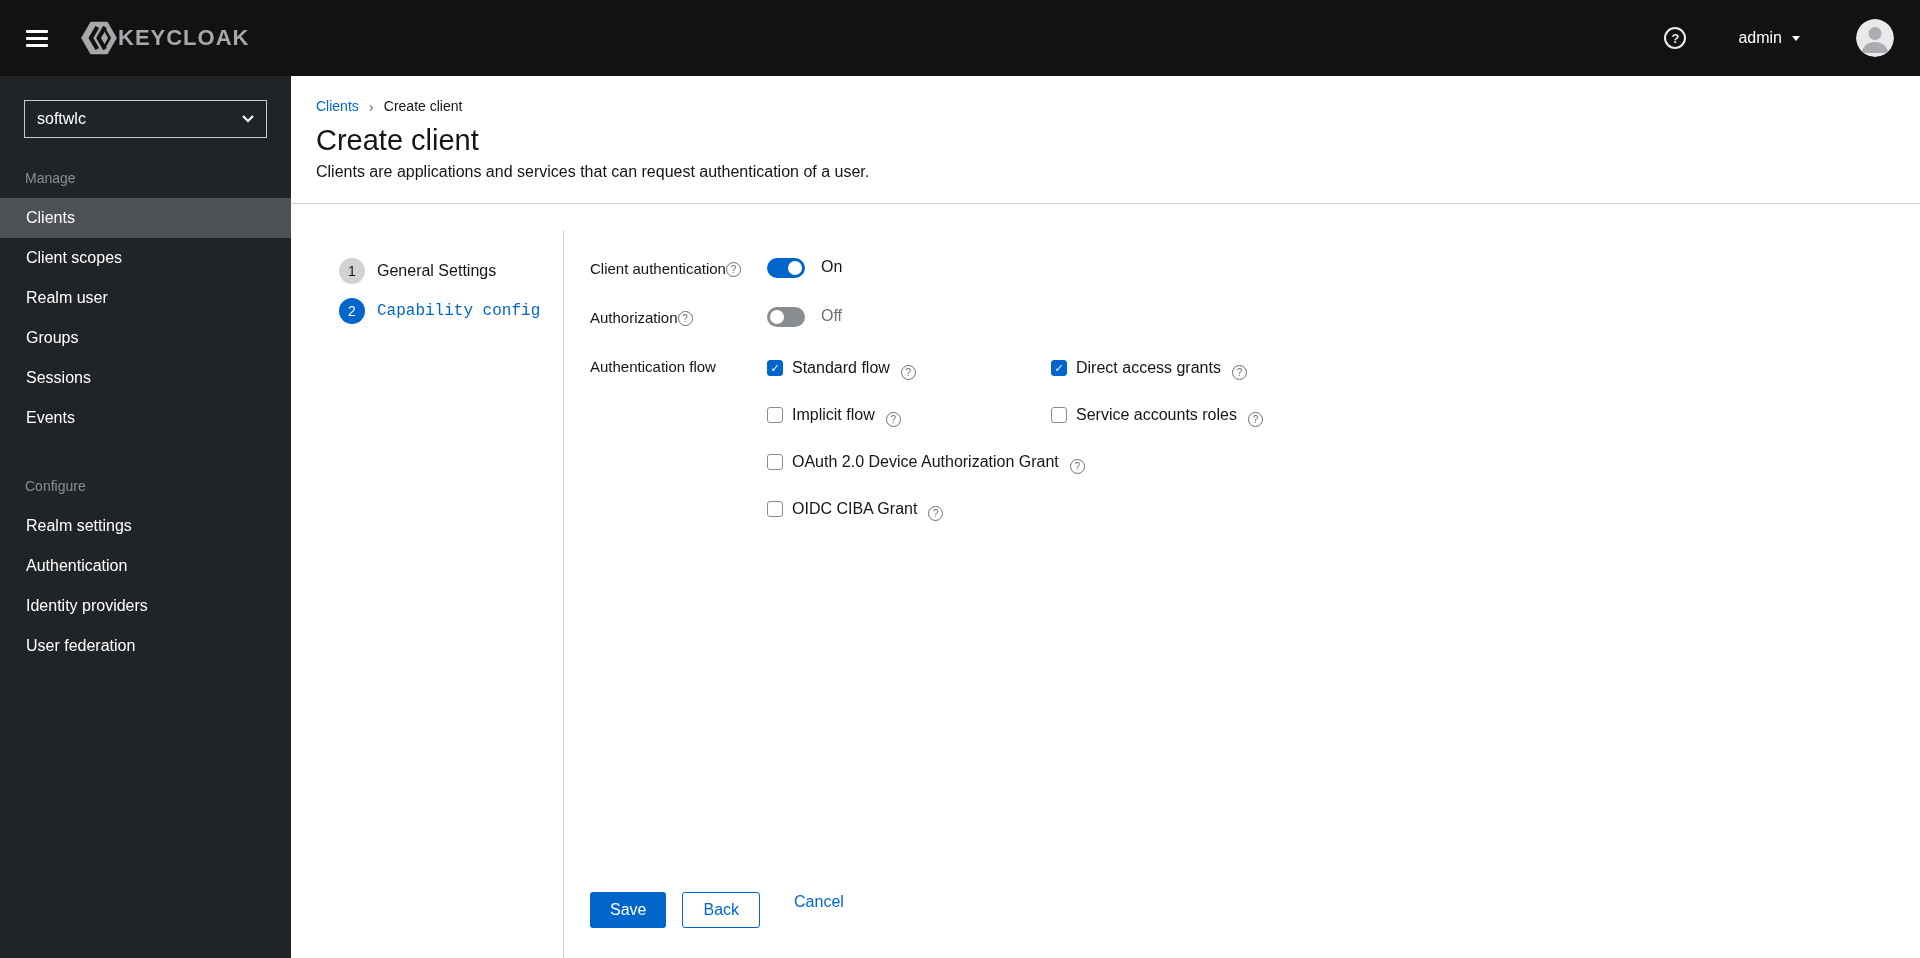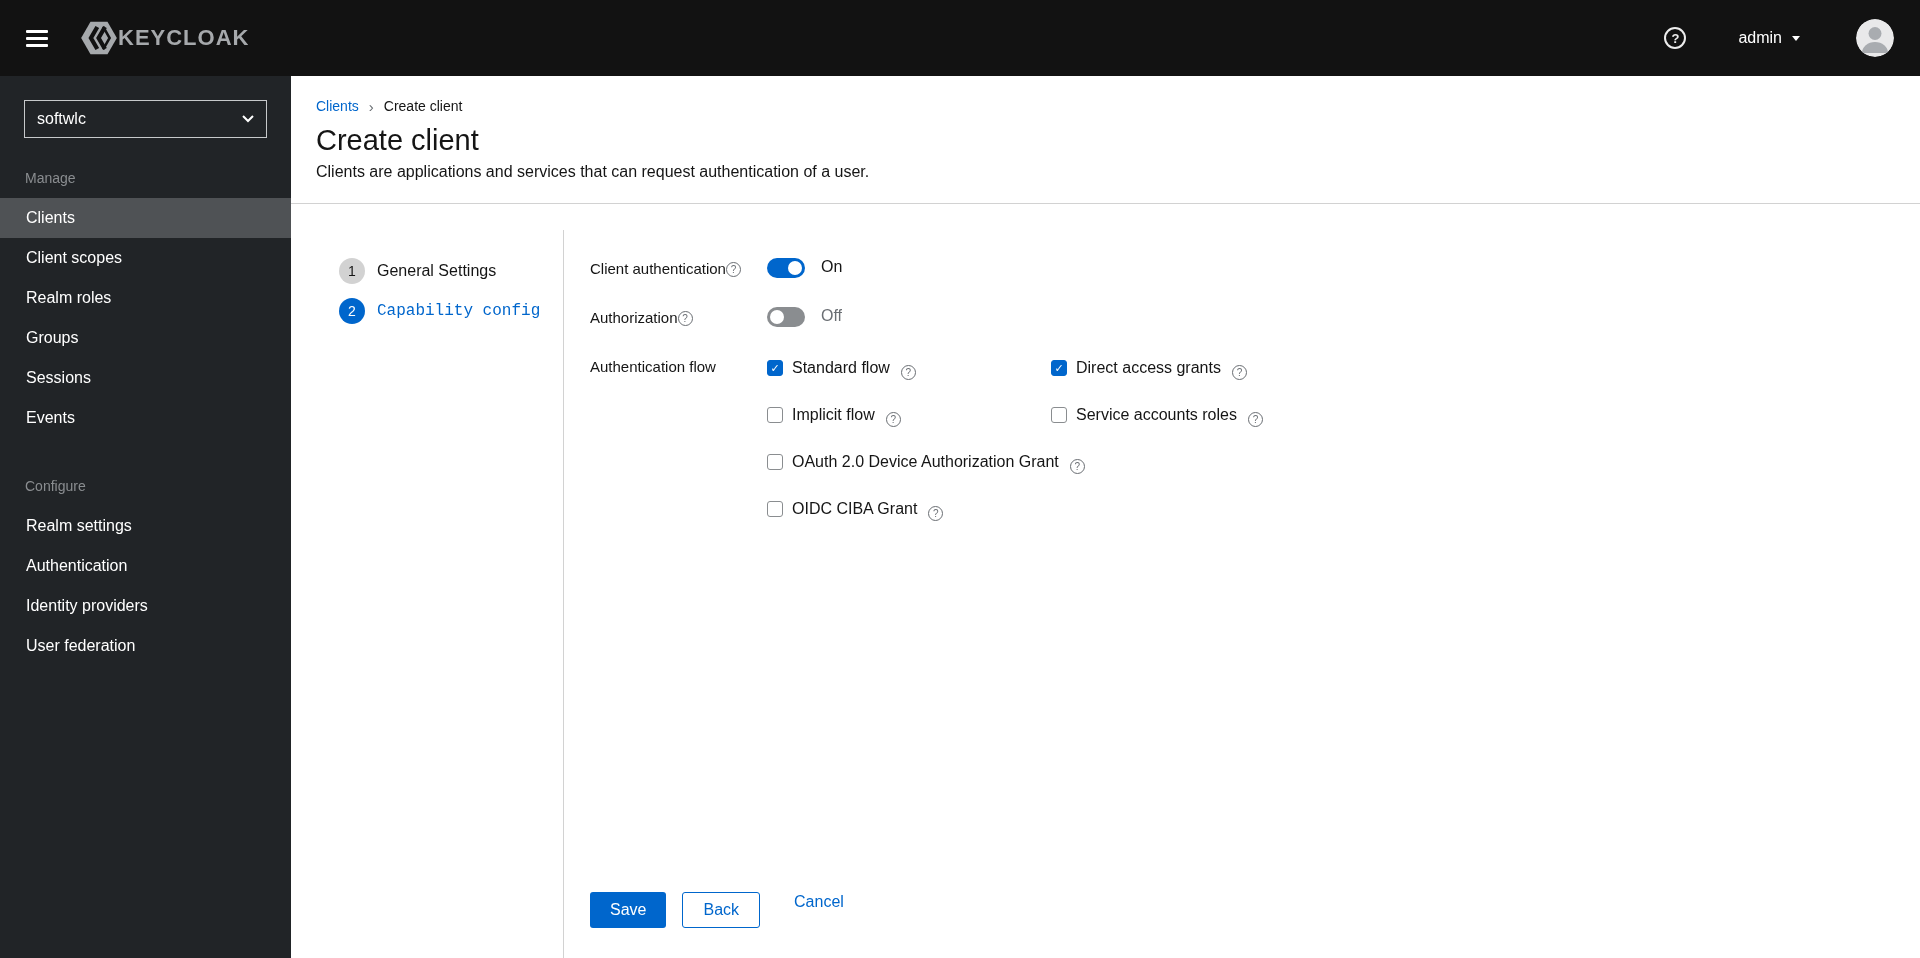--- a/index.html
+++ b/index.html
@@ -145,21 +145,21 @@
 
     <div class="nav-section-title">Manage</div>
     <ul class="nav-list">
       <li class="nav-item current">
           <span>Clients</span>
         </li>
       <li class="nav-item">
           <span>Client scopes</span>
         </li>
       <li class="nav-item">
-          <span>Realm roles</span>
+          <span>Realm user</span>
         </li>
       <li class="nav-item">
           <span>Groups</span>
         </li>
       <li class="nav-item">
           <span>Sessions</span>
         </li>
       <li class="nav-item">
           <span>Events</span>
         </li>

